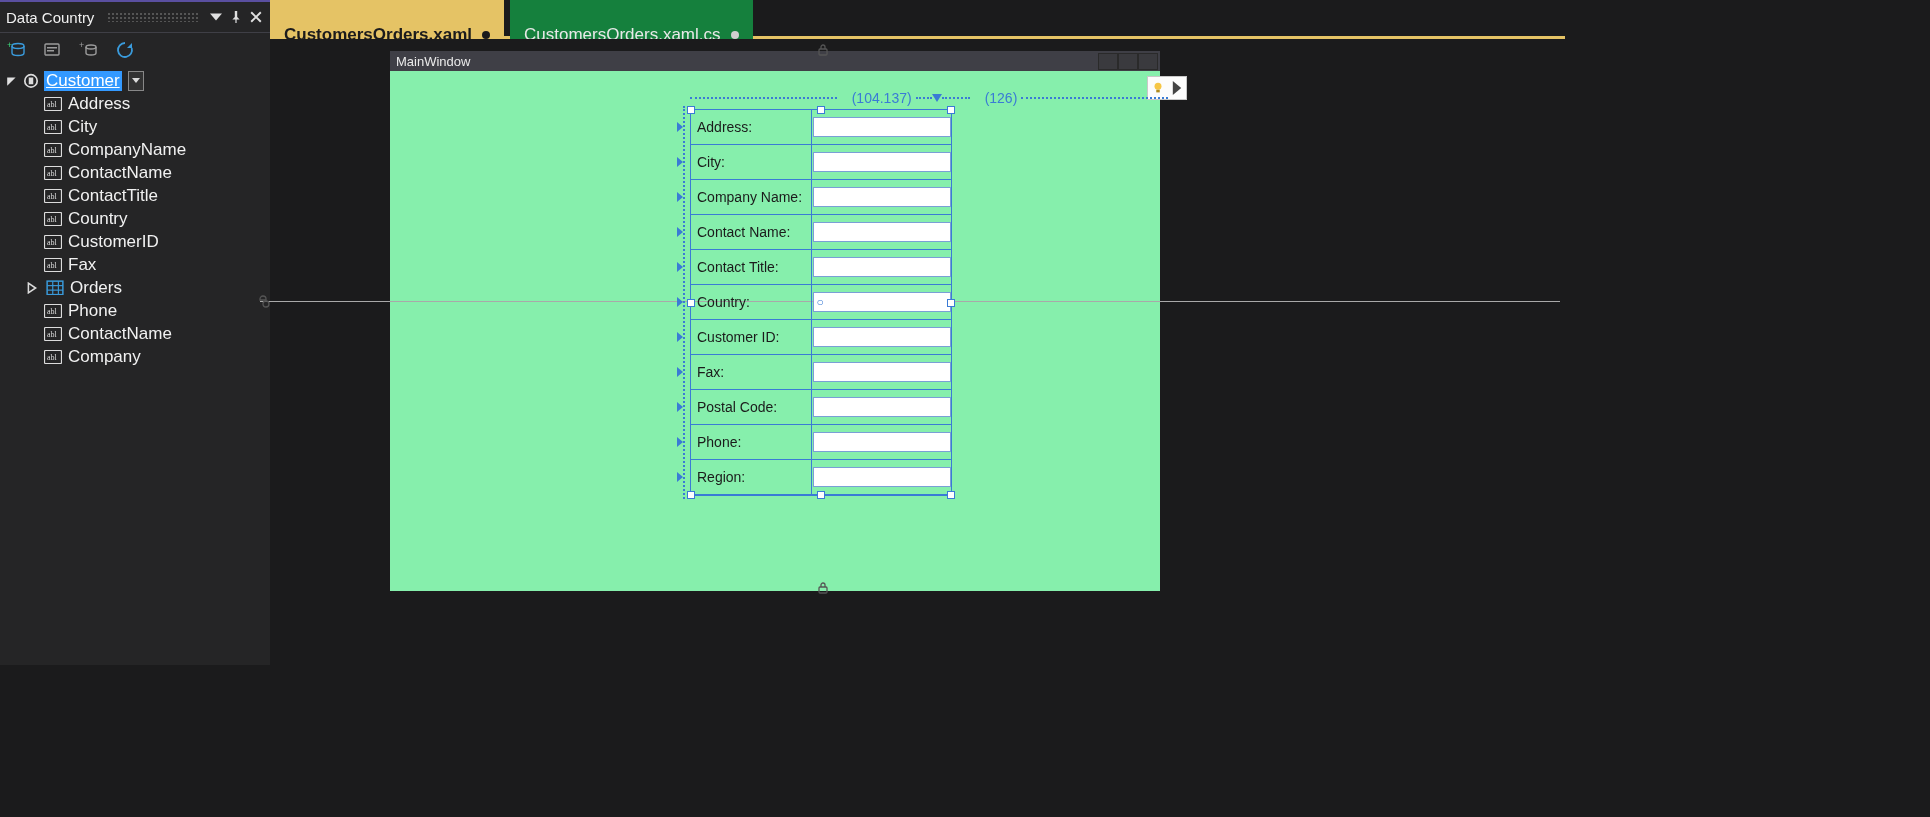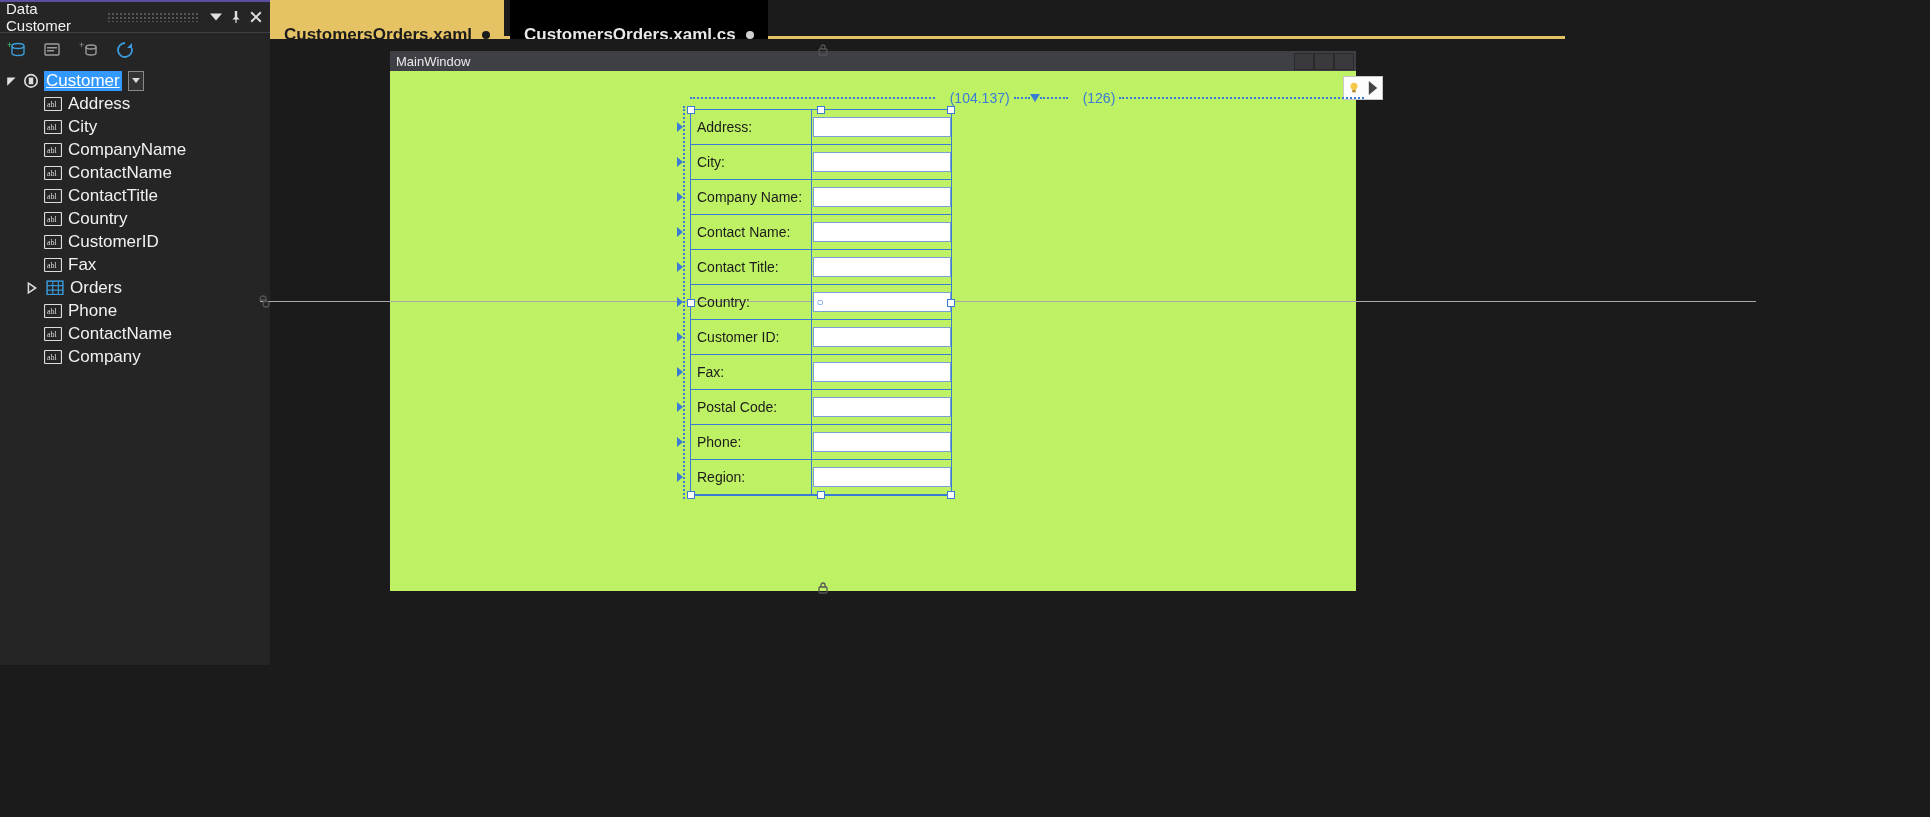--- a/index.html
+++ b/index.html
@@ -73,32 +73,32 @@
     border-bottom:3px solid #e5c365;
   }
   .tab{
     height:33px; display:flex; align-items:center;
     padding:16px 14px; gap:10px;
     font-size:17px;
     cursor:pointer;
     border-top:2px solid transparent;
   }
   .tab-active{ background:#e5c365; color:#1b1b1c; font-weight:600; border-top:2px solid #e5c365;}
-  .tab-inactive{ background:#000000; color:#e8e8e8; margin-left:6px;font-weight:bold;}
+  .tab-inactive{ background:#15803d; color:#e8e8e8; margin-left:6px;}
   .dirty-dot{width:8px;height:8px;border-radius:50%;}
   .tab-active .dirty-dot{background:#1b1b1c;}
   .tab-inactive .dirty-dot{background:#cfcfcf;}
   .designer-wrap{
     flex:1; position:relative;
     background:#1b1b1c;
     padding:12px 0 0 120px;
   }
   .window-frame{
-    width:966px; height:540px;
-    background:#bef264;
+    width:770px; height:540px;
+    background:#86efac;
     position:relative;
   }
   .window-title-bar{
     height:20px; background:#3f3f46; color:#eaeaea;
     font-size:13px; display:flex; align-items:center; padding:0 6px;
     position:relative;
   }
   .title-bar-btns{position:absolute; right:2px; top:2px; display:flex; gap:0;}
   .tb-box{width:18px;height:15px;border:1px solid #2a2a2a;background:#3a3a3e;}
   .bulb-pop{
@@ -160,21 +160,21 @@
   .gline-h{position:absolute;left:-320px;right:-298px;top:240px;height:1px;background:#a9a9a9;}
   svg{pointer-events:none;}
 </style>
 </head>
 <body>
 
 <div class="root">
 
   <div class="sidebar">
     <div class="tw-title-row">
-      <span class="tw-title-text">Data Customer</span>
+      <span class="tw-title-text">Data Country</span>
       <div class="tw-grip"></div>
       <div class="tw-btn">
           <svg viewBox="0 0 10 10">
             <path d="M0 2 L5 8 L10 2 Z" fill="#e0e0e0"></path>
           </svg>
         </div>
       <div class="tw-btn">
           <svg viewBox="0 0 10 10">
             <path d="M4 0h2v5l2 2H2l2-2z M4.5 7h1v3h-1z" fill="#e0e0e0"></path>
           </svg>

